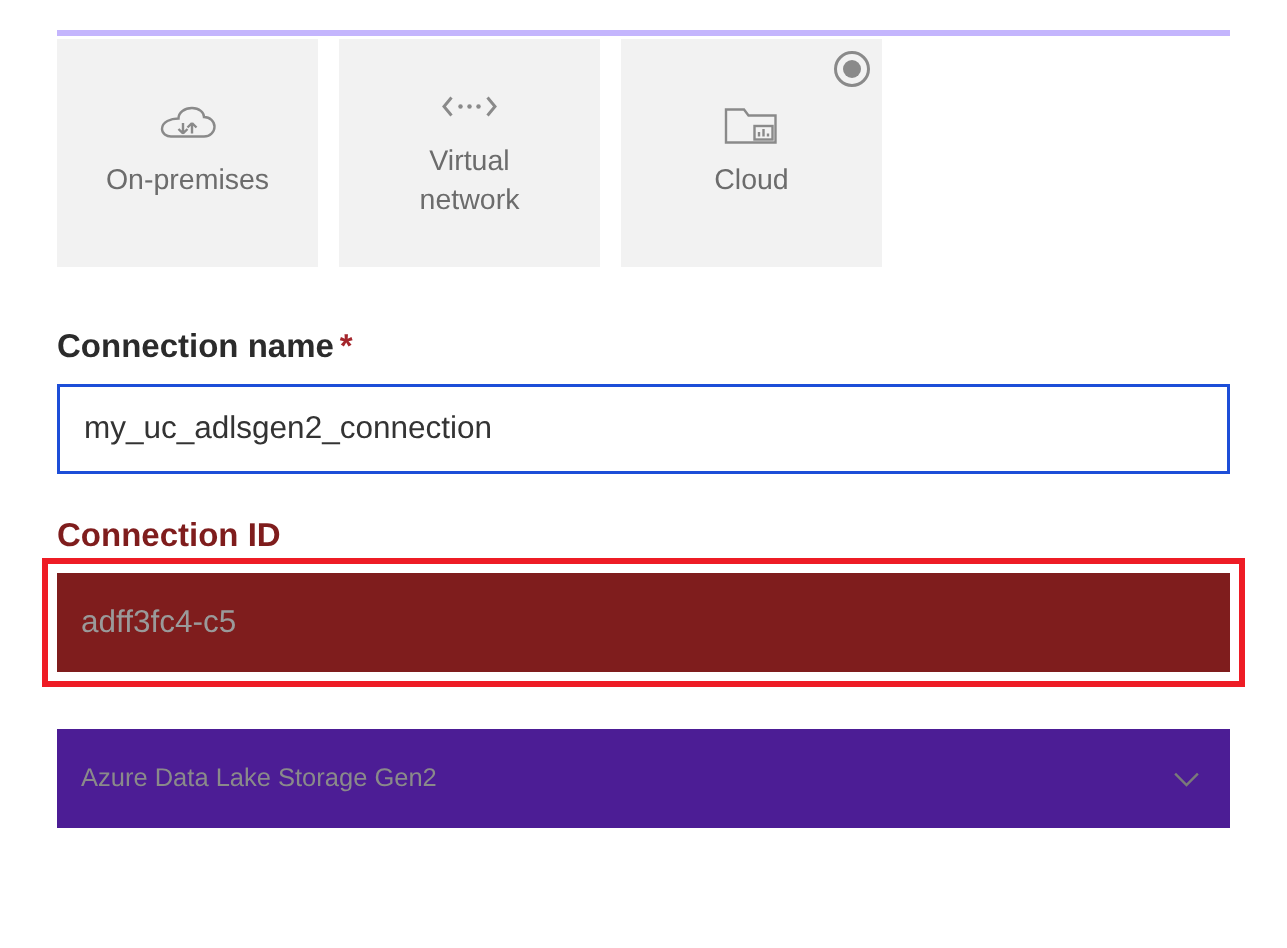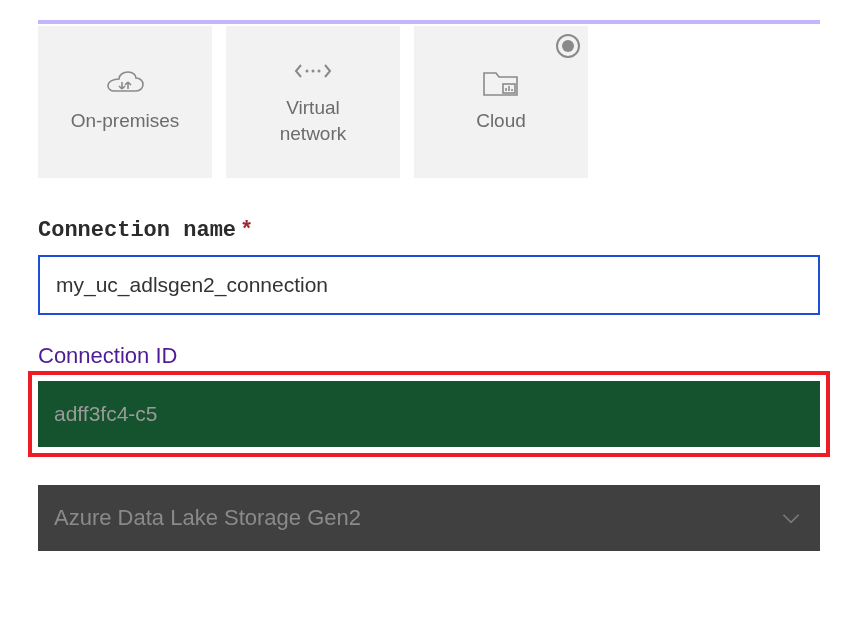--- a/index.html
+++ b/index.html
@@ -62,65 +62,64 @@
       border-radius: 50%;
       background: #8a8a8a;
     }
     .field-group { margin-bottom: 28px; }
     .field-label {
       font-size: 22px;
       font-weight: 600;
       color: #2b2b2b;
       margin-bottom: 12px;
       display: block;
-      font-family: Liberation Mono, monospace;
     }
     .field-label-muted {
       font-size: 22px;
-      font-weight: 400;
-      color: #4c1d95;
+      font-weight: 700;
+      color: #7f1d1d;
       margin-bottom: 12px;
       display: block;
       margin-top: 28px;
     }
     .req { color: #a4262c; margin-left: 4px; }
     .text-input {
       width: 100%;
       height: 60px;
       border: 2px solid #1d4ed8;
       padding: 0 16px;
       font-size: 21px;
       color: #333;
       font-family: inherit;
       background: #fff;
     }
     .readonly-box {
       width: 100%;
       height: 66px;
-      background: #14532d;
+      background: #7f1d1d;
       border: none;
       padding: 0 16px;
       font-size: 21px;
       color: #9a9a9a;
       display: flex;
       align-items: center;
     }
     .highlight-wrap {
       border: 4px solid #ee1c25;
       padding: 6px;
       margin: -10px -10px 20px -10px;
       width: calc(100% + 20px);
     }
     .select-box {
       width: 100%;
       height: 66px;
-      background: #404040;
+      background: #4c1d95;
       border: none;
       padding: 0 16px;
-      font-size: 22px;
+      font-size: 17px;
       color: #8a8a8a;
       display: flex;
       align-items: center;
       justify-content: space-between;
       cursor: pointer;
     }
     .chevron {
       width: 26px;
       height: 26px;
       flex-shrink: 0;

